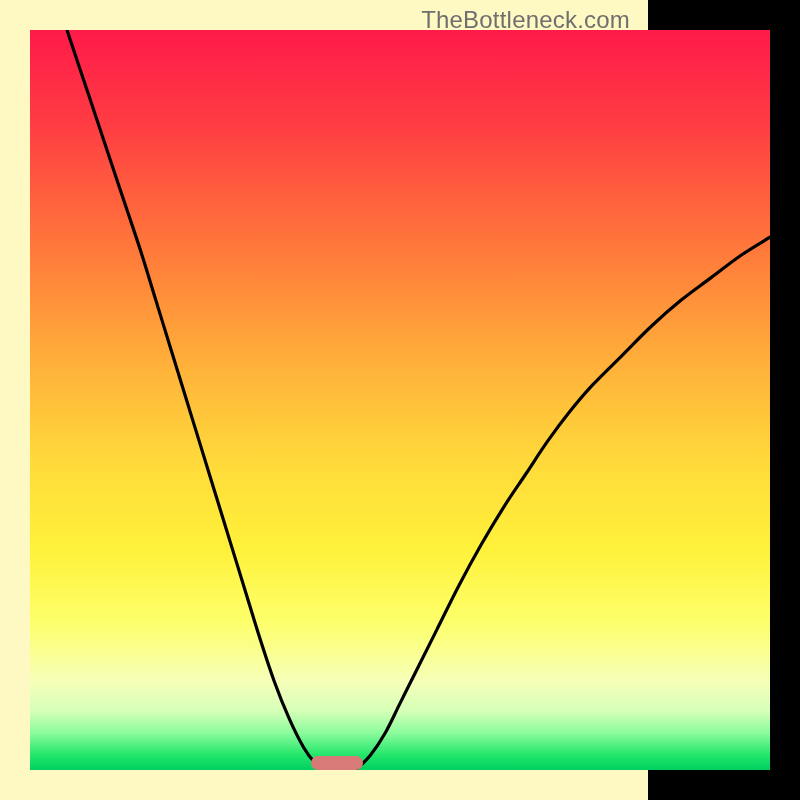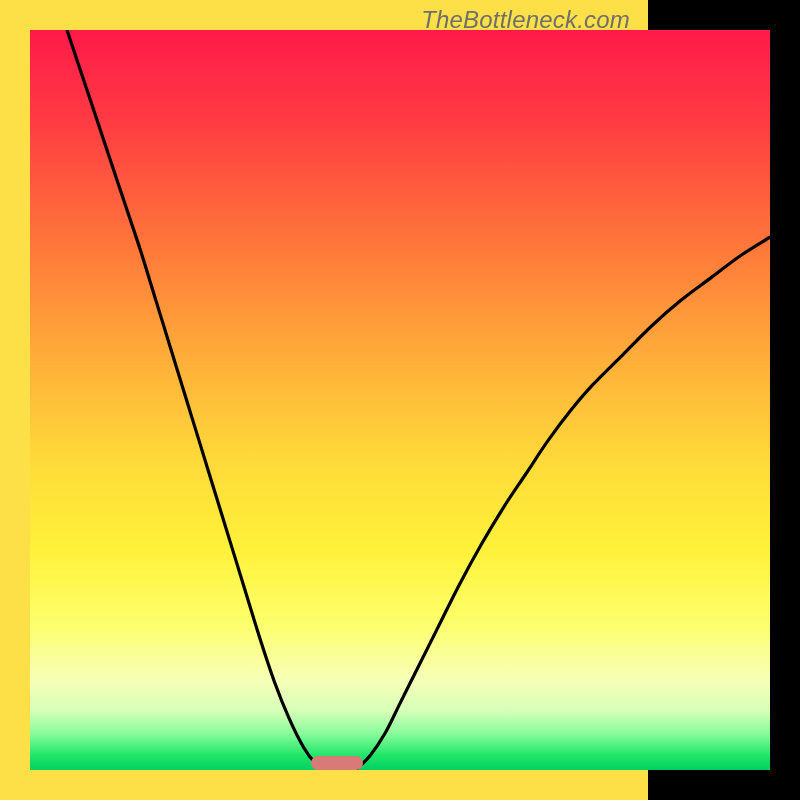--- a/index.html
+++ b/index.html
@@ -1,22 +1,21 @@
 <!DOCTYPE html>
 <html><head>
 <meta charset="utf-8">
 <style>
   * { margin: 0; padding: 0; box-sizing: border-box; }
   html, body { width: 800px; height: 800px; overflow: hidden; background: #000; }
   .frame {
     position: relative;
     width: 648px;
     height: 800px;
-    background: #fde047;
-    font-style: italic;
+    background: #fef9c3;
   }
   .watermark {
     position: absolute;
     top: 6px;
     right: 18px;
     font-family: Arial, Helvetica, sans-serif;
     font-size: 24px;
     color: #6f6f6f;
     letter-spacing: 0.2px;
     z-index: 5;

